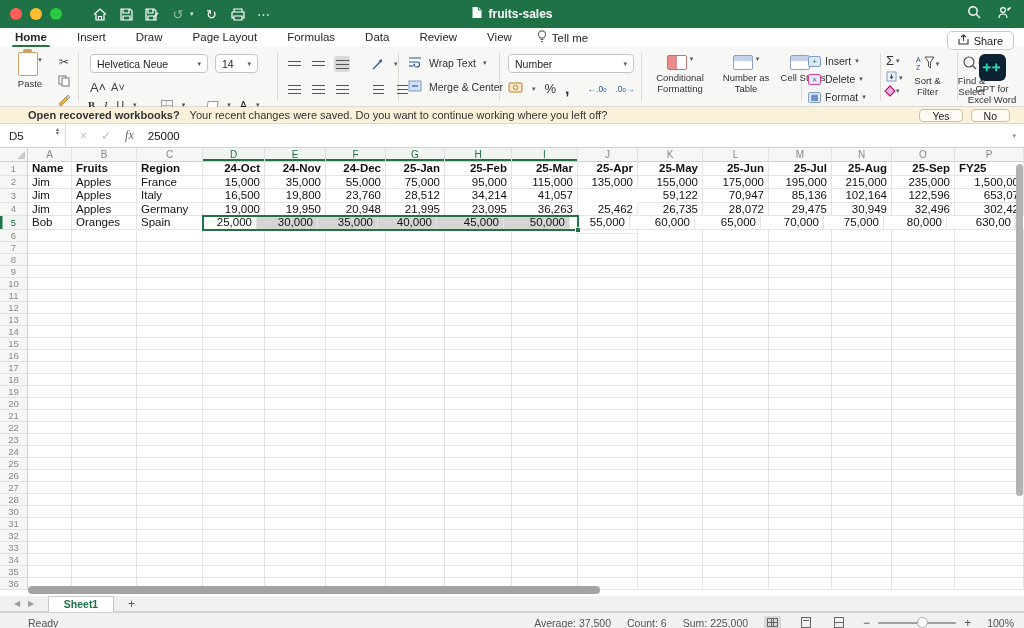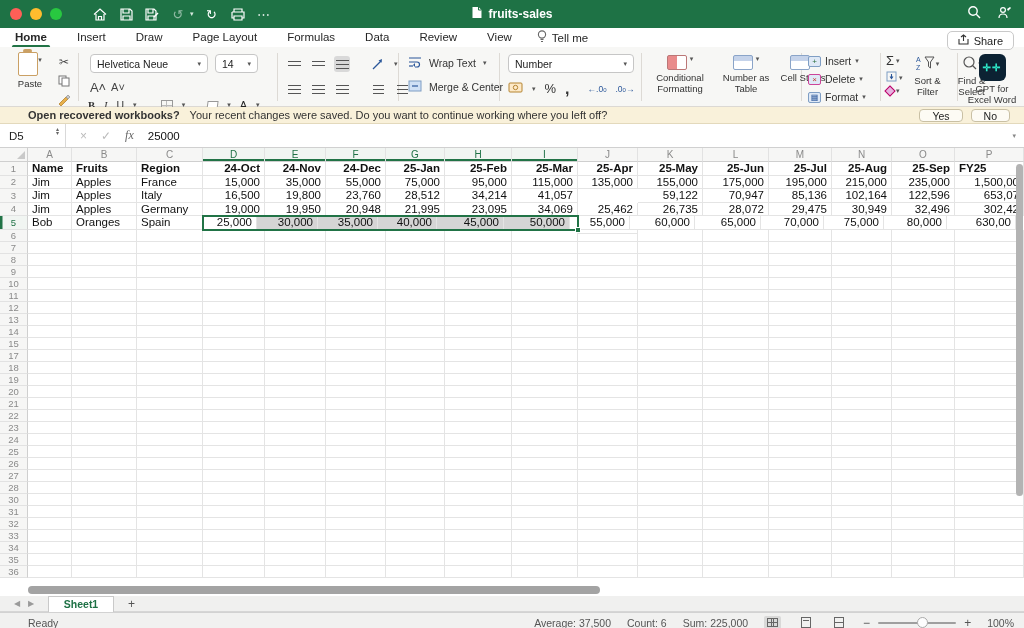--- a/index.html
+++ b/index.html
@@ -559,21 +559,21 @@
       <div class="grow" style="height: 13.5px;">
         <div class="rowhdr">4</div>
         <div class="gcell l" style="width: 44px;">Jim</div>
         <div class="gcell l" style="width: 65px;">Apples</div>
         <div class="gcell l" style="width: 66px;">Germany</div>
         <div class="gcell r" style="width: 62px;">19,000</div>
         <div class="gcell r" style="width: 61px;">19,950</div>
         <div class="gcell r" style="width: 60px;">20,948</div>
         <div class="gcell r" style="width: 59px;">21,995</div>
         <div class="gcell r" style="width: 67px;">23,095</div>
-        <div class="gcell r" style="width: 66px;">34,069</div>
+        <div class="gcell r" style="width: 66px;">36,263</div>
         <div class="gcell r" style="width: 60px;">25,462</div>
         <div class="gcell r" style="width: 65px;">26,735</div>
         <div class="gcell r" style="width: 66px;">28,072</div>
         <div class="gcell r" style="width: 63px;">29,475</div>
         <div class="gcell r" style="width: 60px;">30,949</div>
         <div class="gcell r" style="width: 63px;">32,496</div>
         <div class="gcell r" style="width: 69px;">302,42</div>
       </div>
       <div class="grow" style="height: 13.5px;">
         <div class="rowhdr sel">5</div>
@@ -760,20 +760,39 @@
         <div class="gcell" style="width: 60px;"></div>
         <div class="gcell" style="width: 65px;"></div>
         <div class="gcell" style="width: 66px;"></div>
         <div class="gcell" style="width: 63px;"></div>
         <div class="gcell" style="width: 60px;"></div>
         <div class="gcell" style="width: 63px;"></div>
         <div class="gcell" style="width: 69px;"></div>
       </div>
       <div class="grow" style="height: 12px;">
         <div class="rowhdr">15</div>
+        <div class="gcell" style="width: 44px;"></div>
+        <div class="gcell" style="width: 65px;"></div>
+        <div class="gcell" style="width: 66px;"></div>
+        <div class="gcell" style="width: 62px;"></div>
+        <div class="gcell" style="width: 61px;"></div>
+        <div class="gcell" style="width: 60px;"></div>
+        <div class="gcell" style="width: 59px;"></div>
+        <div class="gcell" style="width: 67px;"></div>
+        <div class="gcell" style="width: 66px;"></div>
+        <div class="gcell" style="width: 60px;"></div>
+        <div class="gcell" style="width: 65px;"></div>
+        <div class="gcell" style="width: 66px;"></div>
+        <div class="gcell" style="width: 63px;"></div>
+        <div class="gcell" style="width: 60px;"></div>
+        <div class="gcell" style="width: 63px;"></div>
+        <div class="gcell" style="width: 69px;"></div>
+      </div>
+      <div class="grow" style="height: 12px;">
+        <div class="rowhdr">16</div>
         <div class="gcell" style="width: 44px;"></div>
         <div class="gcell" style="width: 65px;"></div>
         <div class="gcell" style="width: 66px;"></div>
         <div class="gcell" style="width: 62px;"></div>
         <div class="gcell" style="width: 61px;"></div>
         <div class="gcell" style="width: 60px;"></div>
         <div class="gcell" style="width: 59px;"></div>
         <div class="gcell" style="width: 67px;"></div>
         <div class="gcell" style="width: 66px;"></div>
         <div class="gcell" style="width: 60px;"></div>

